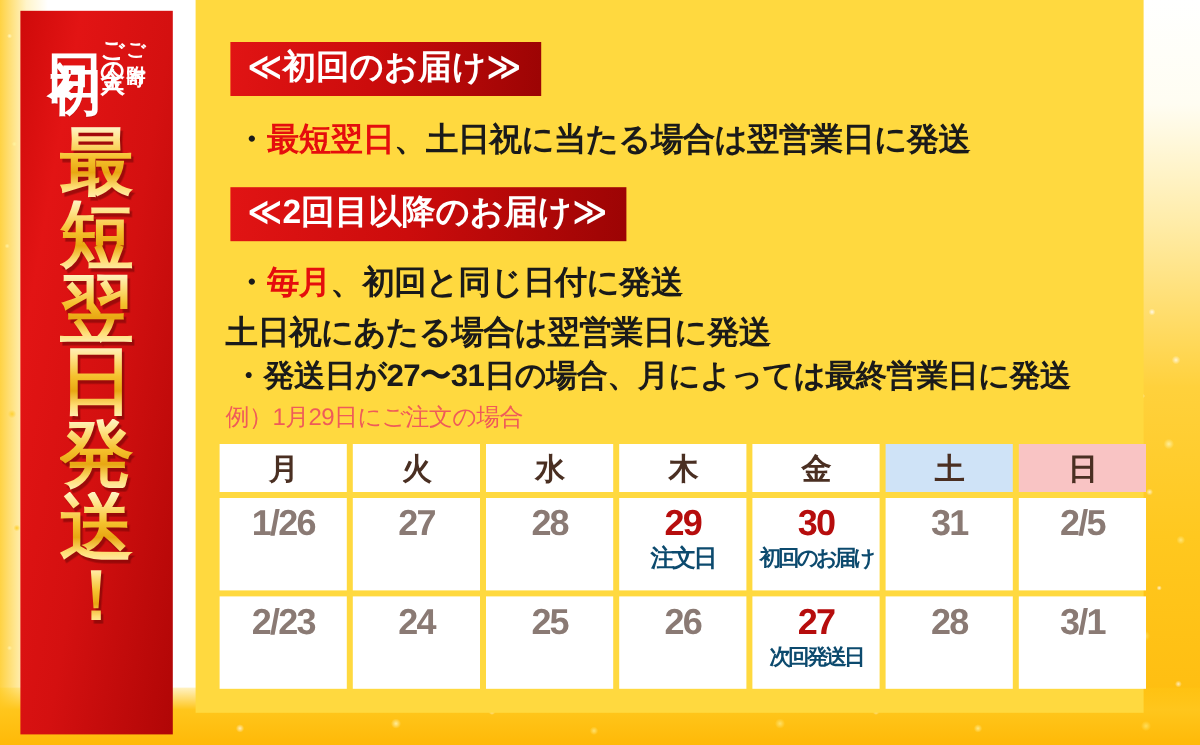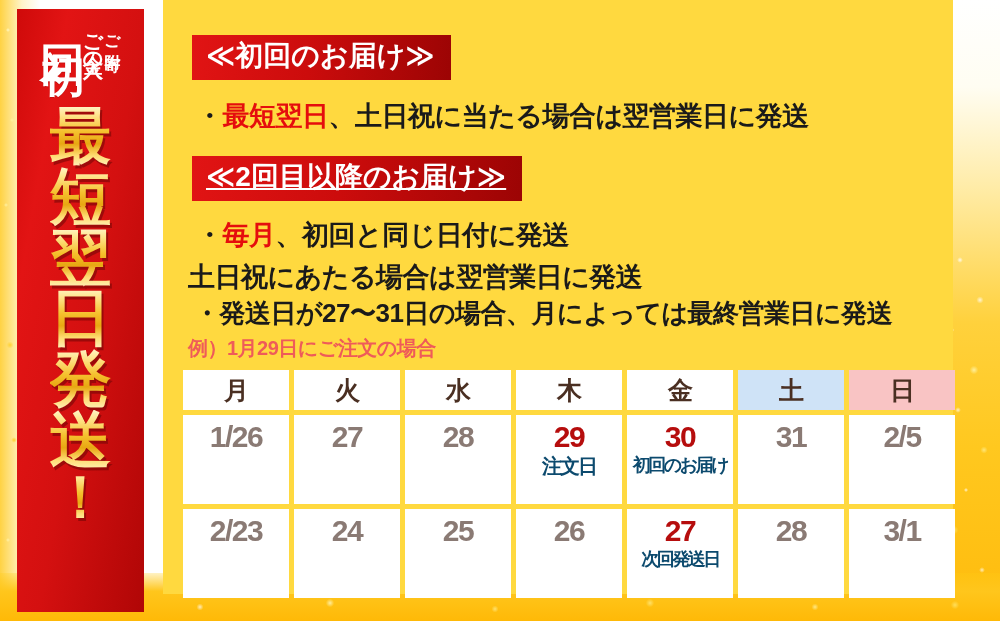--- a/index.html
+++ b/index.html
@@ -160,21 +160,21 @@
     display:inline-block;
     background:linear-gradient(95deg,#e11414 0%,#cc0c0c 45%,#9c0404 100%);
     color:#ffffff;
     font-weight:bold;
     padding:7px 16px 10px 14px;
     letter-spacing:0px;
     line-height:1;
     white-space:nowrap;
   }
   #ribbon-1 { position:absolute; left:9px; top:35px; font-size:28px; }
-  #ribbon-2 { position:absolute; left:9px; top:156px; font-size:28px;text-decoration:underline; }
+  #ribbon-2 { position:absolute; left:9px; top:156px; font-size:28px; }
 
   .bullet-line {
     position:absolute;
     font-size:27px;
     font-weight:bold;
     color:#1a1a1a;
     letter-spacing:-.5px;
     white-space:nowrap;
     line-height:1;
     text-align:right;
@@ -183,21 +183,21 @@
 
   #line-1 { left:13px; top:103px; }
   #line-2 { left:13px; top:222px; }
   #line-3 { left:5px;  top:264px; }
   #line-4 { left:11px; top:300px; font-size:26px; }
 
   #example-line {
     position:absolute;
     left:5px; top:338px;
     font-size:20px;
-    font-weight:bold;
+    font-weight:normal;
     color:#ef5b59;
     letter-spacing:-.5px;
     white-space:nowrap;
     line-height:1;
   }
 
   
   #calendar { position:absolute; left:0px; top:370px; width:778px; }
   .cal-row { display:flex; gap:5px; }
   .cal-row + .cal-row { margin-top:5px; }
@@ -206,21 +206,21 @@
     width:106px; height:40px;
     background:#ffffff;
     display:flex; align-items:center; justify-content:center;
     font-size:25px; font-weight:bold; color:#4a2f22;
     letter-spacing:-1px;
   }
   .hcell.sat { background:#cfe3f7; }
   .hcell.sun { background:#f9c4c4; }
 
   .dcell {
-    width:106px; height:89px;
+    width:106px; height:77px;
     background:#ffffff;
     display:flex; flex-direction:column; align-items:center;
     padding-top:6px;
   }
   .daynum {
     font-size:30px; font-weight:bold; color:#8a7a74;
     letter-spacing:-1.5px; line-height:1.05;
   }
   .dcell.mark .daynum { color:#b60d0d; }
   .dlabel {

